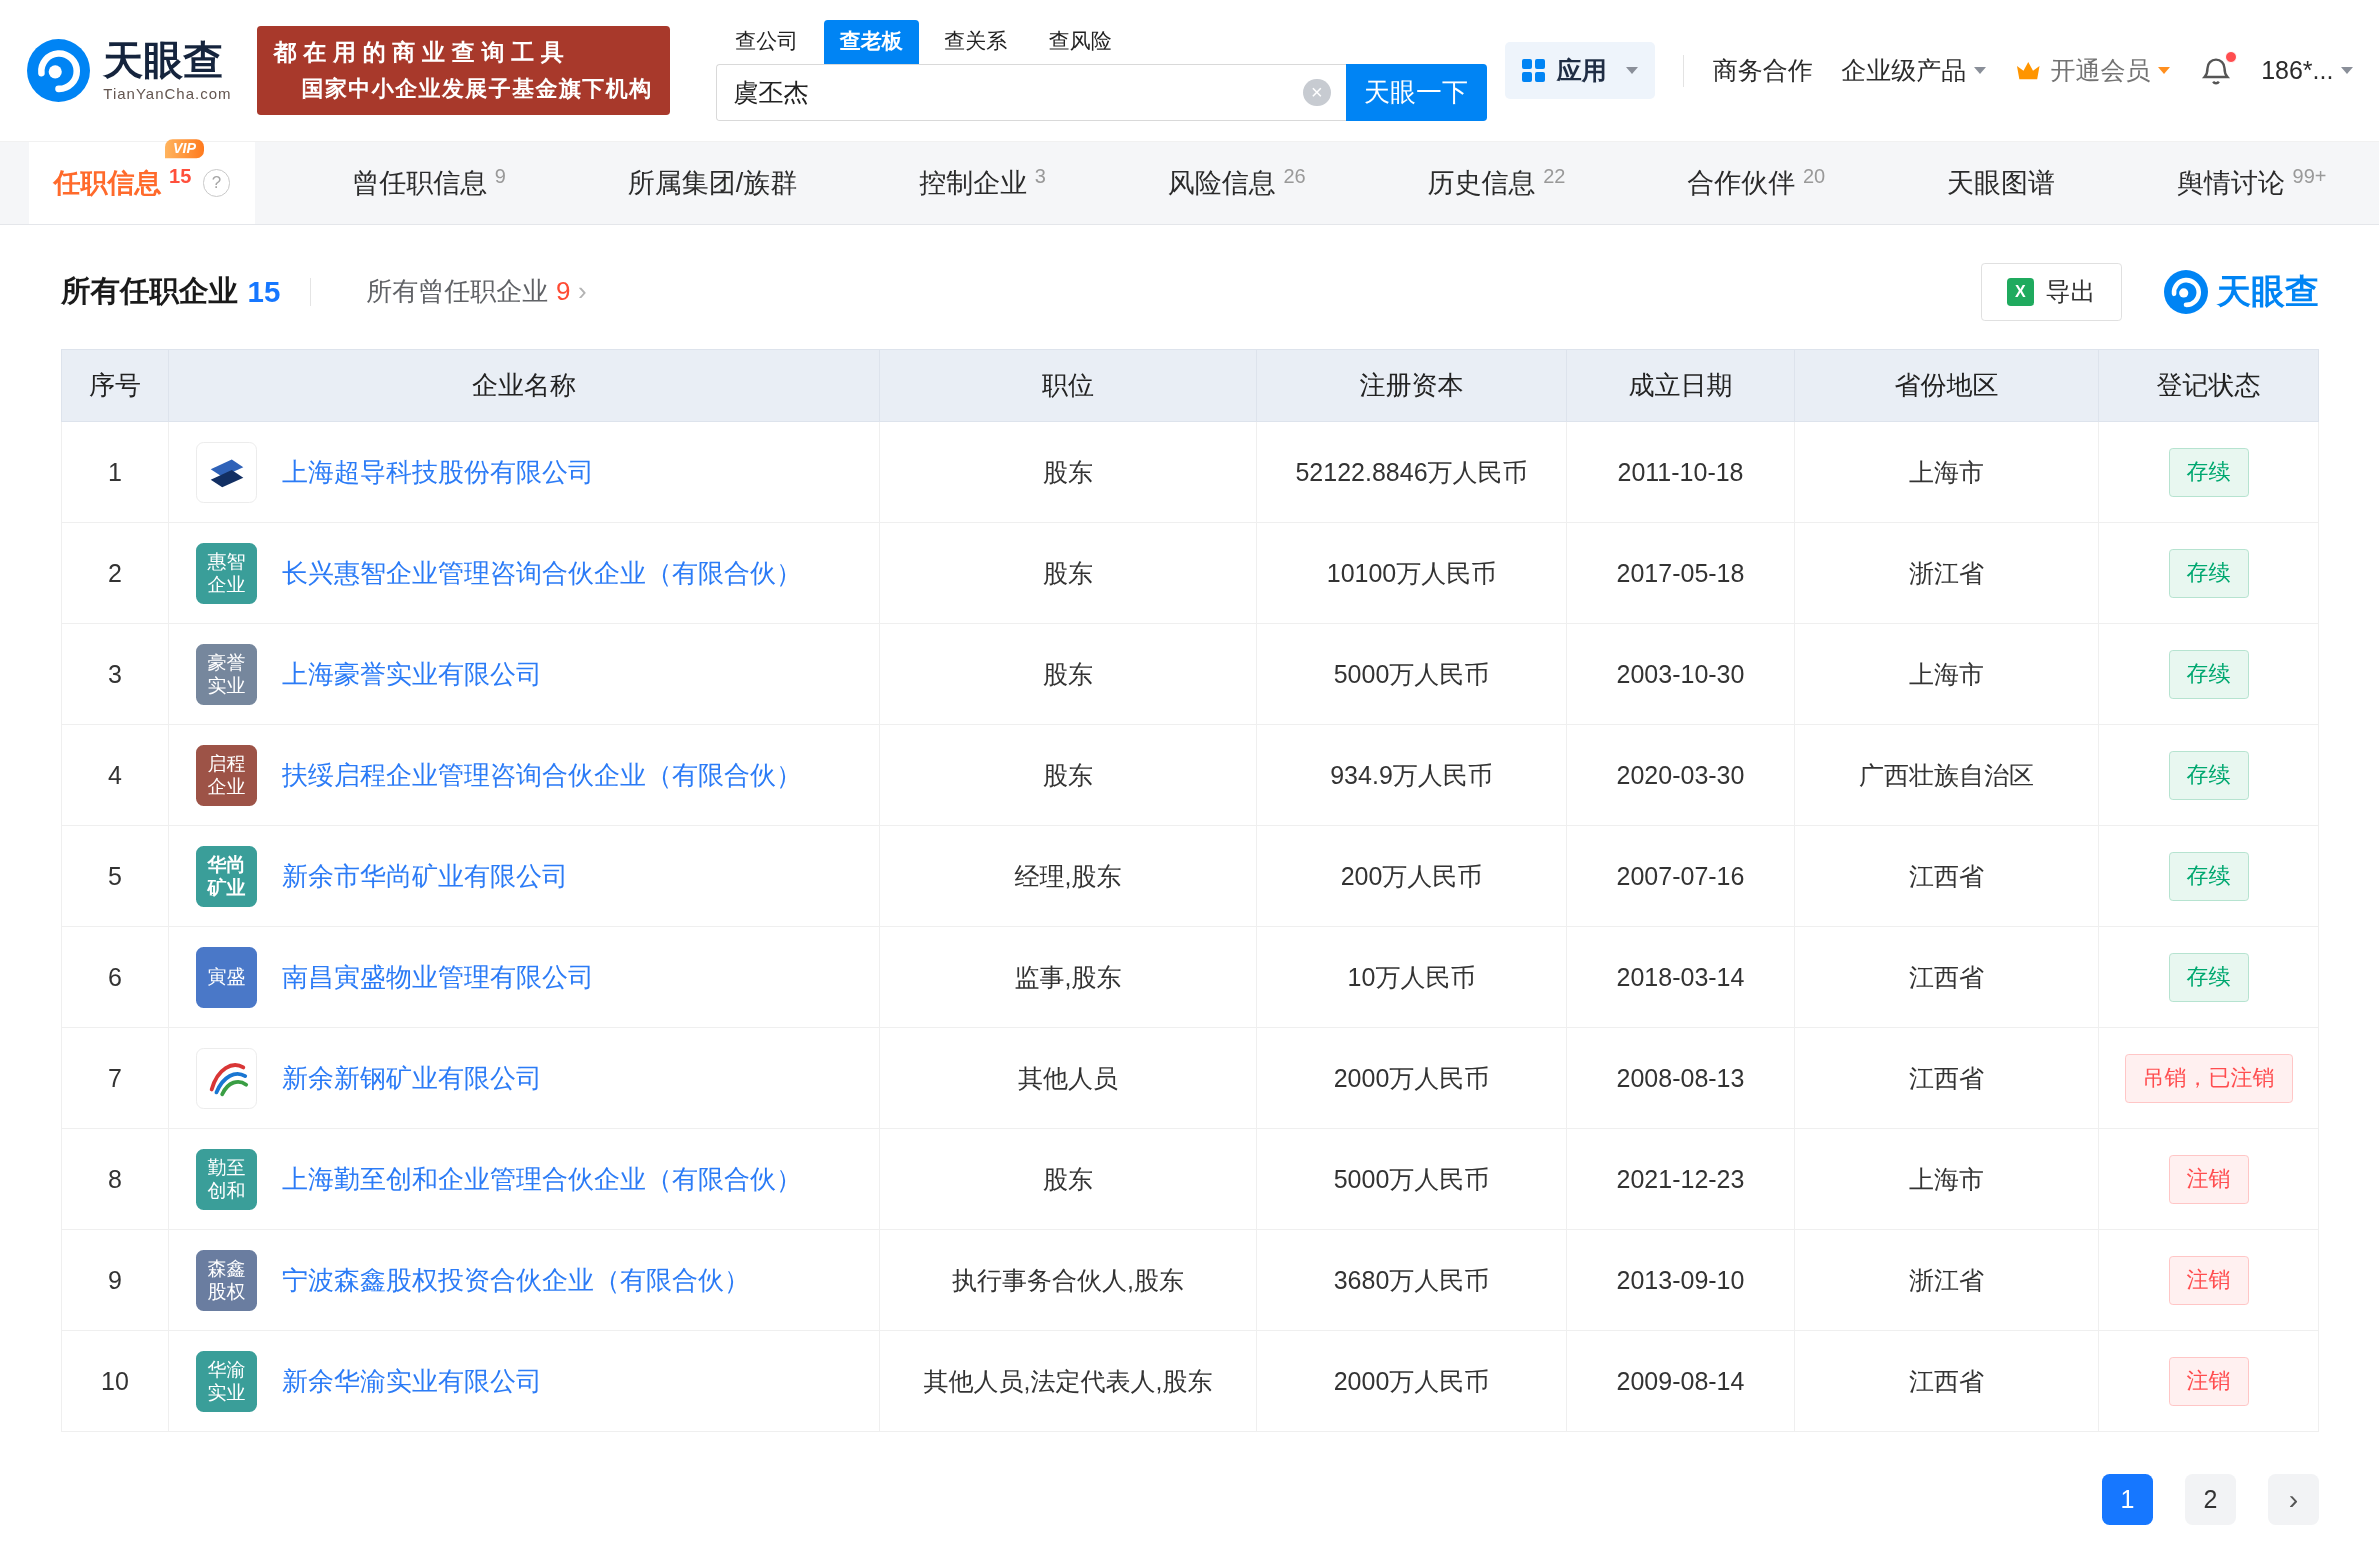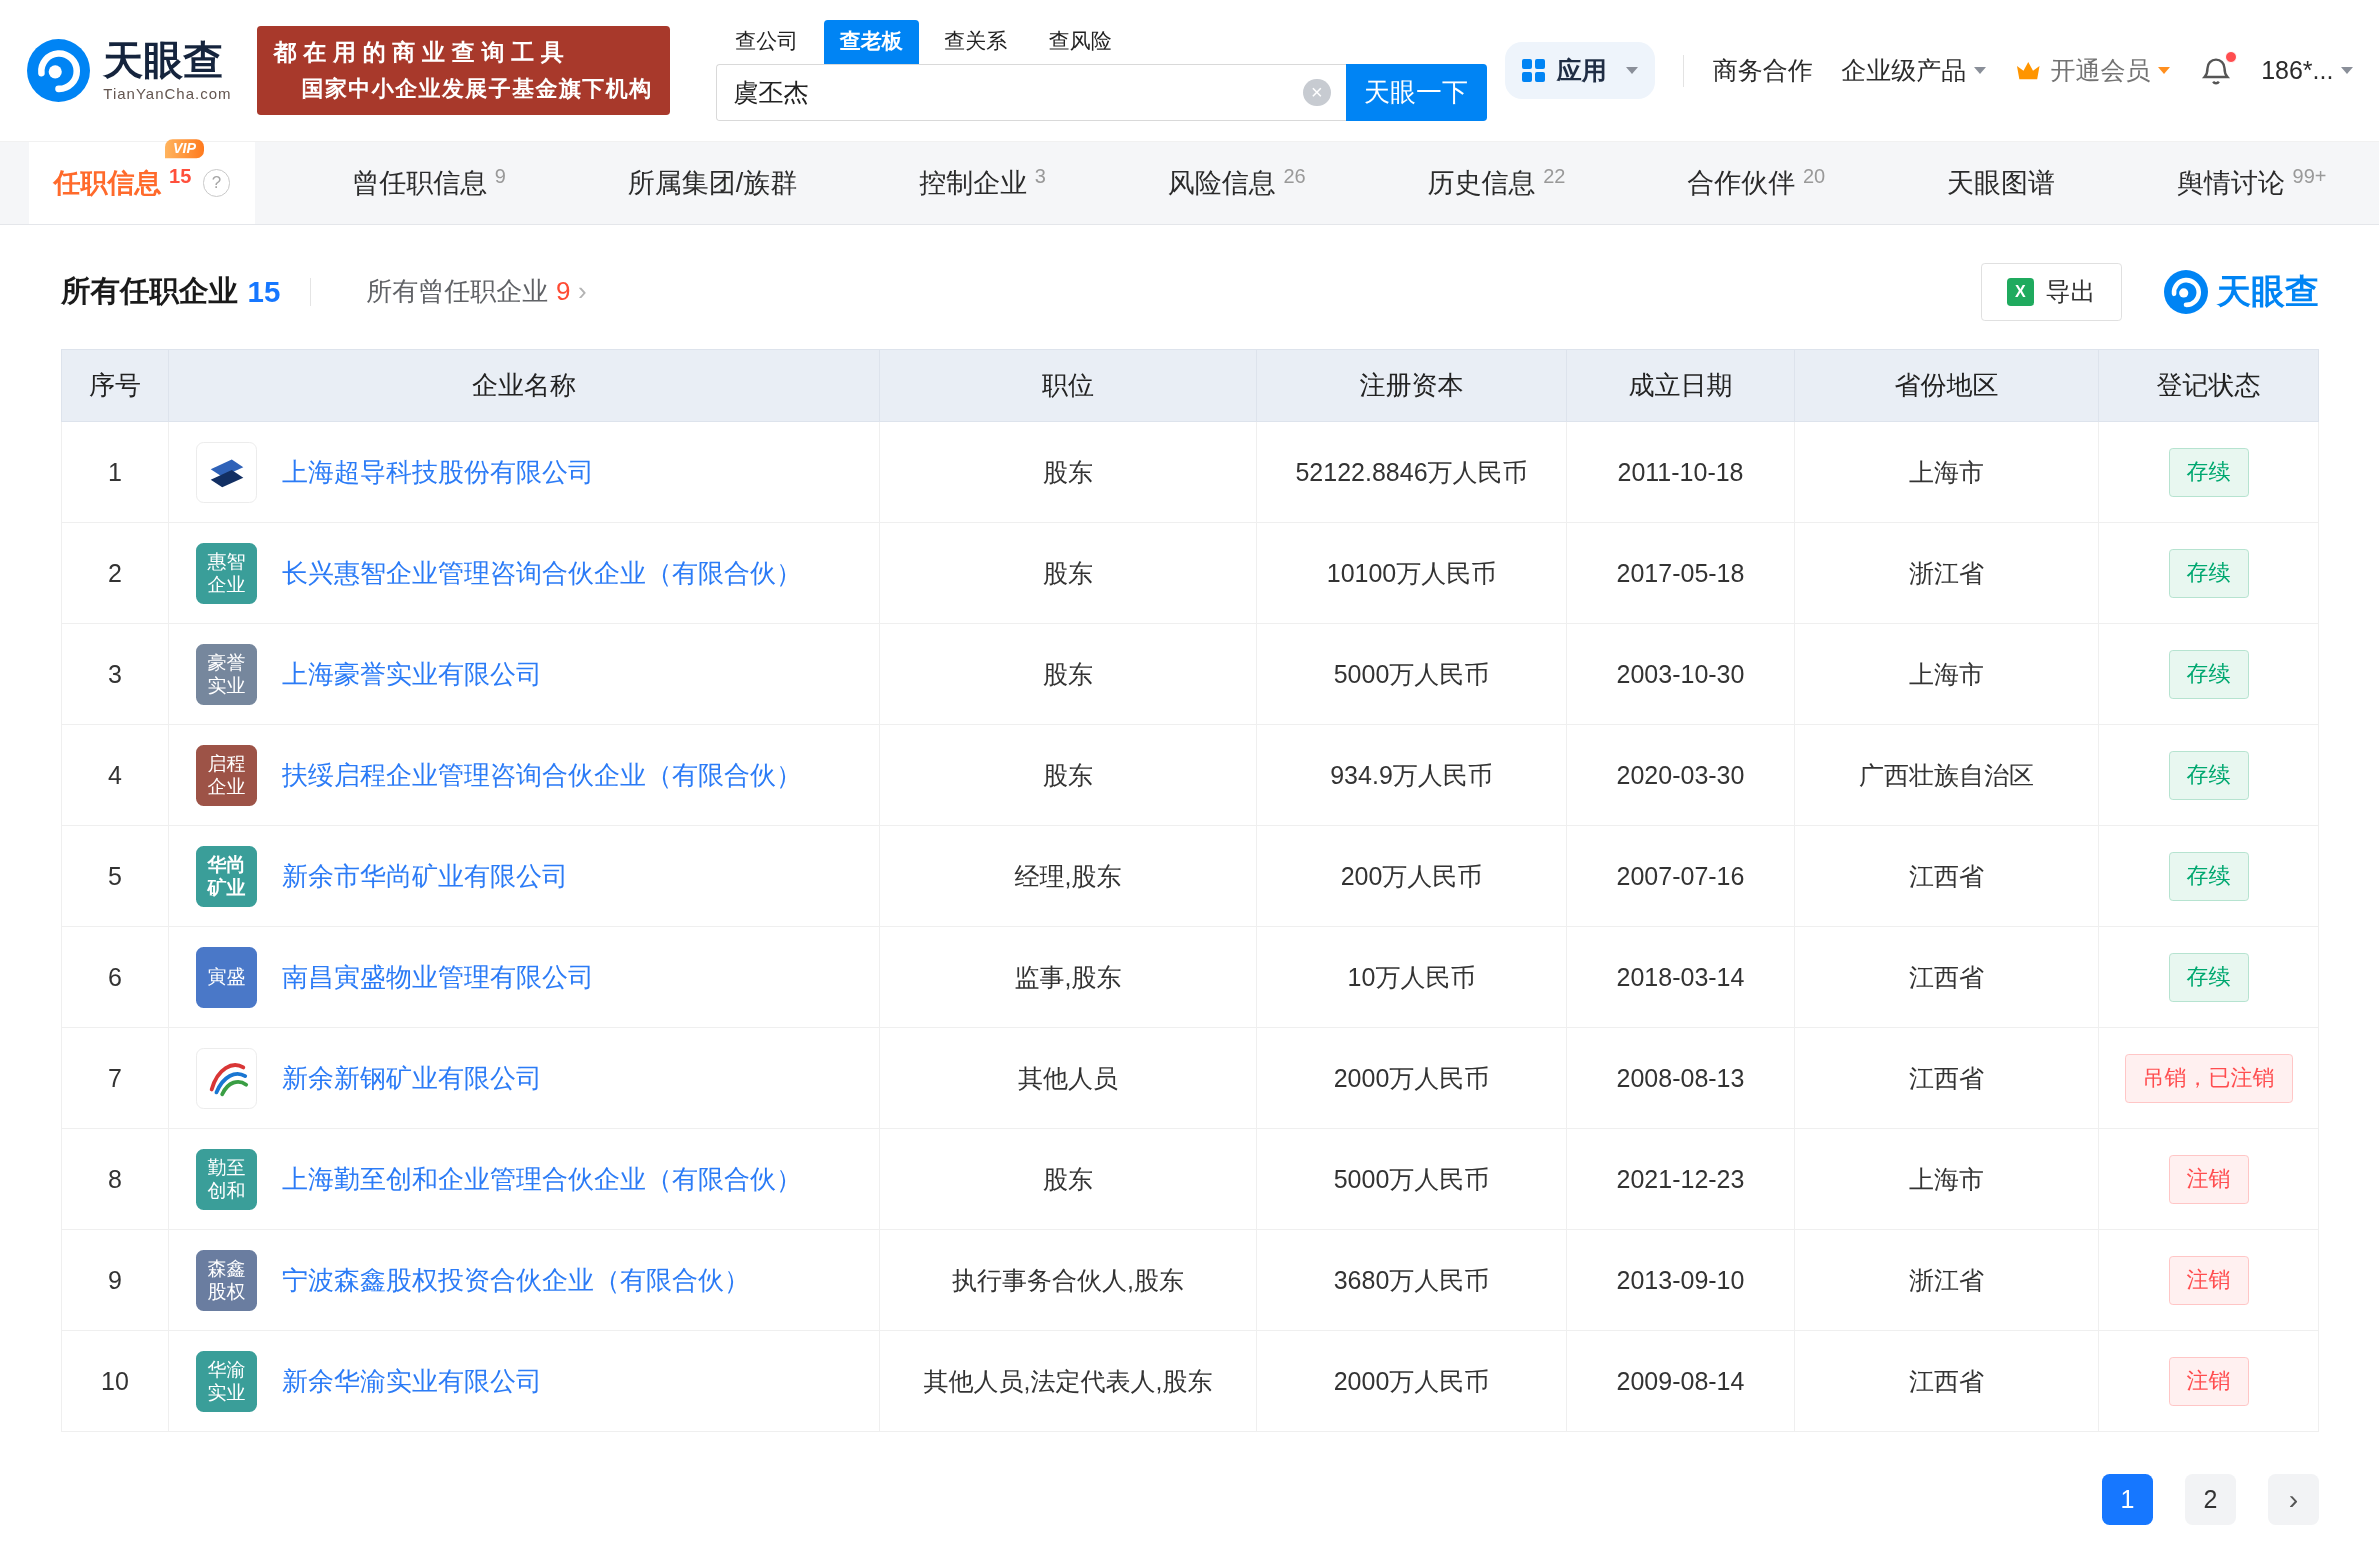--- a/index.html
+++ b/index.html
@@ -24,21 +24,21 @@
   .search-input-wrap { position:relative; width:630px; }
   .search-input { width:100%; height:57px; border:1px solid #d9d9d9; border-right:none;
     border-radius:3.8px 0 0 3.8px; padding:0 59px 0 17px; font-size:25px; color:#222;
     font-family:inherit; outline:none; }
   .clear-icon { position:absolute; right:15px; top:15px; width:27.6px; height:27.6px; border-radius:50%;
     background:#c7cbd1; color:#fff; font-size:20px; display:flex; align-items:center; justify-content:center; cursor:pointer; }
   .search-btn { width:141px; height:57px; background:#0084f4; border:none; color:#fff;
     font-size:26px; border-radius:0 3.8px 3.8px 0; font-family:inherit; cursor:pointer; }
 
   .header-right { margin-left:auto; display:flex; align-items:center; gap:28.5px; font-size:25px; color:#2b2b2b; }
-  .apps-chip { display:flex; align-items:center; gap:11.4px; background:#eef4fb; border-radius:17px;
+  .apps-chip { display:flex; align-items:center; gap:11.4px; background:#eef4fb; border-radius:5px;
     padding:12.4px 17px; cursor:pointer; font-weight:600; color:#1f2d44; }
   .grid-icon { display:grid; grid-template-columns:repeat(2,10.5px); grid-auto-rows:10.5px; gap:2.9px; }
   .grid-icon i { background:#0084f4; border-radius:1.9px; }
   .caret { width:0; height:0; border-left:6.7px solid transparent; border-right:6.7px solid transparent;
     border-top:7.6px solid #8a8f99; display:inline-block; margin-left:7.6px; }
   .v-divider { width:1px; height:32px; background:#e3e3e3; }
   .menu-item { display:flex; align-items:center; cursor:pointer; }
   .vip-link { color:#737373; font-weight:400; }
   .vip-link .caret { border-top-color:#ff8f1f; }
   .crown svg { width:28.5px; height:28.5px; margin-right:7.6px; display:block; }

